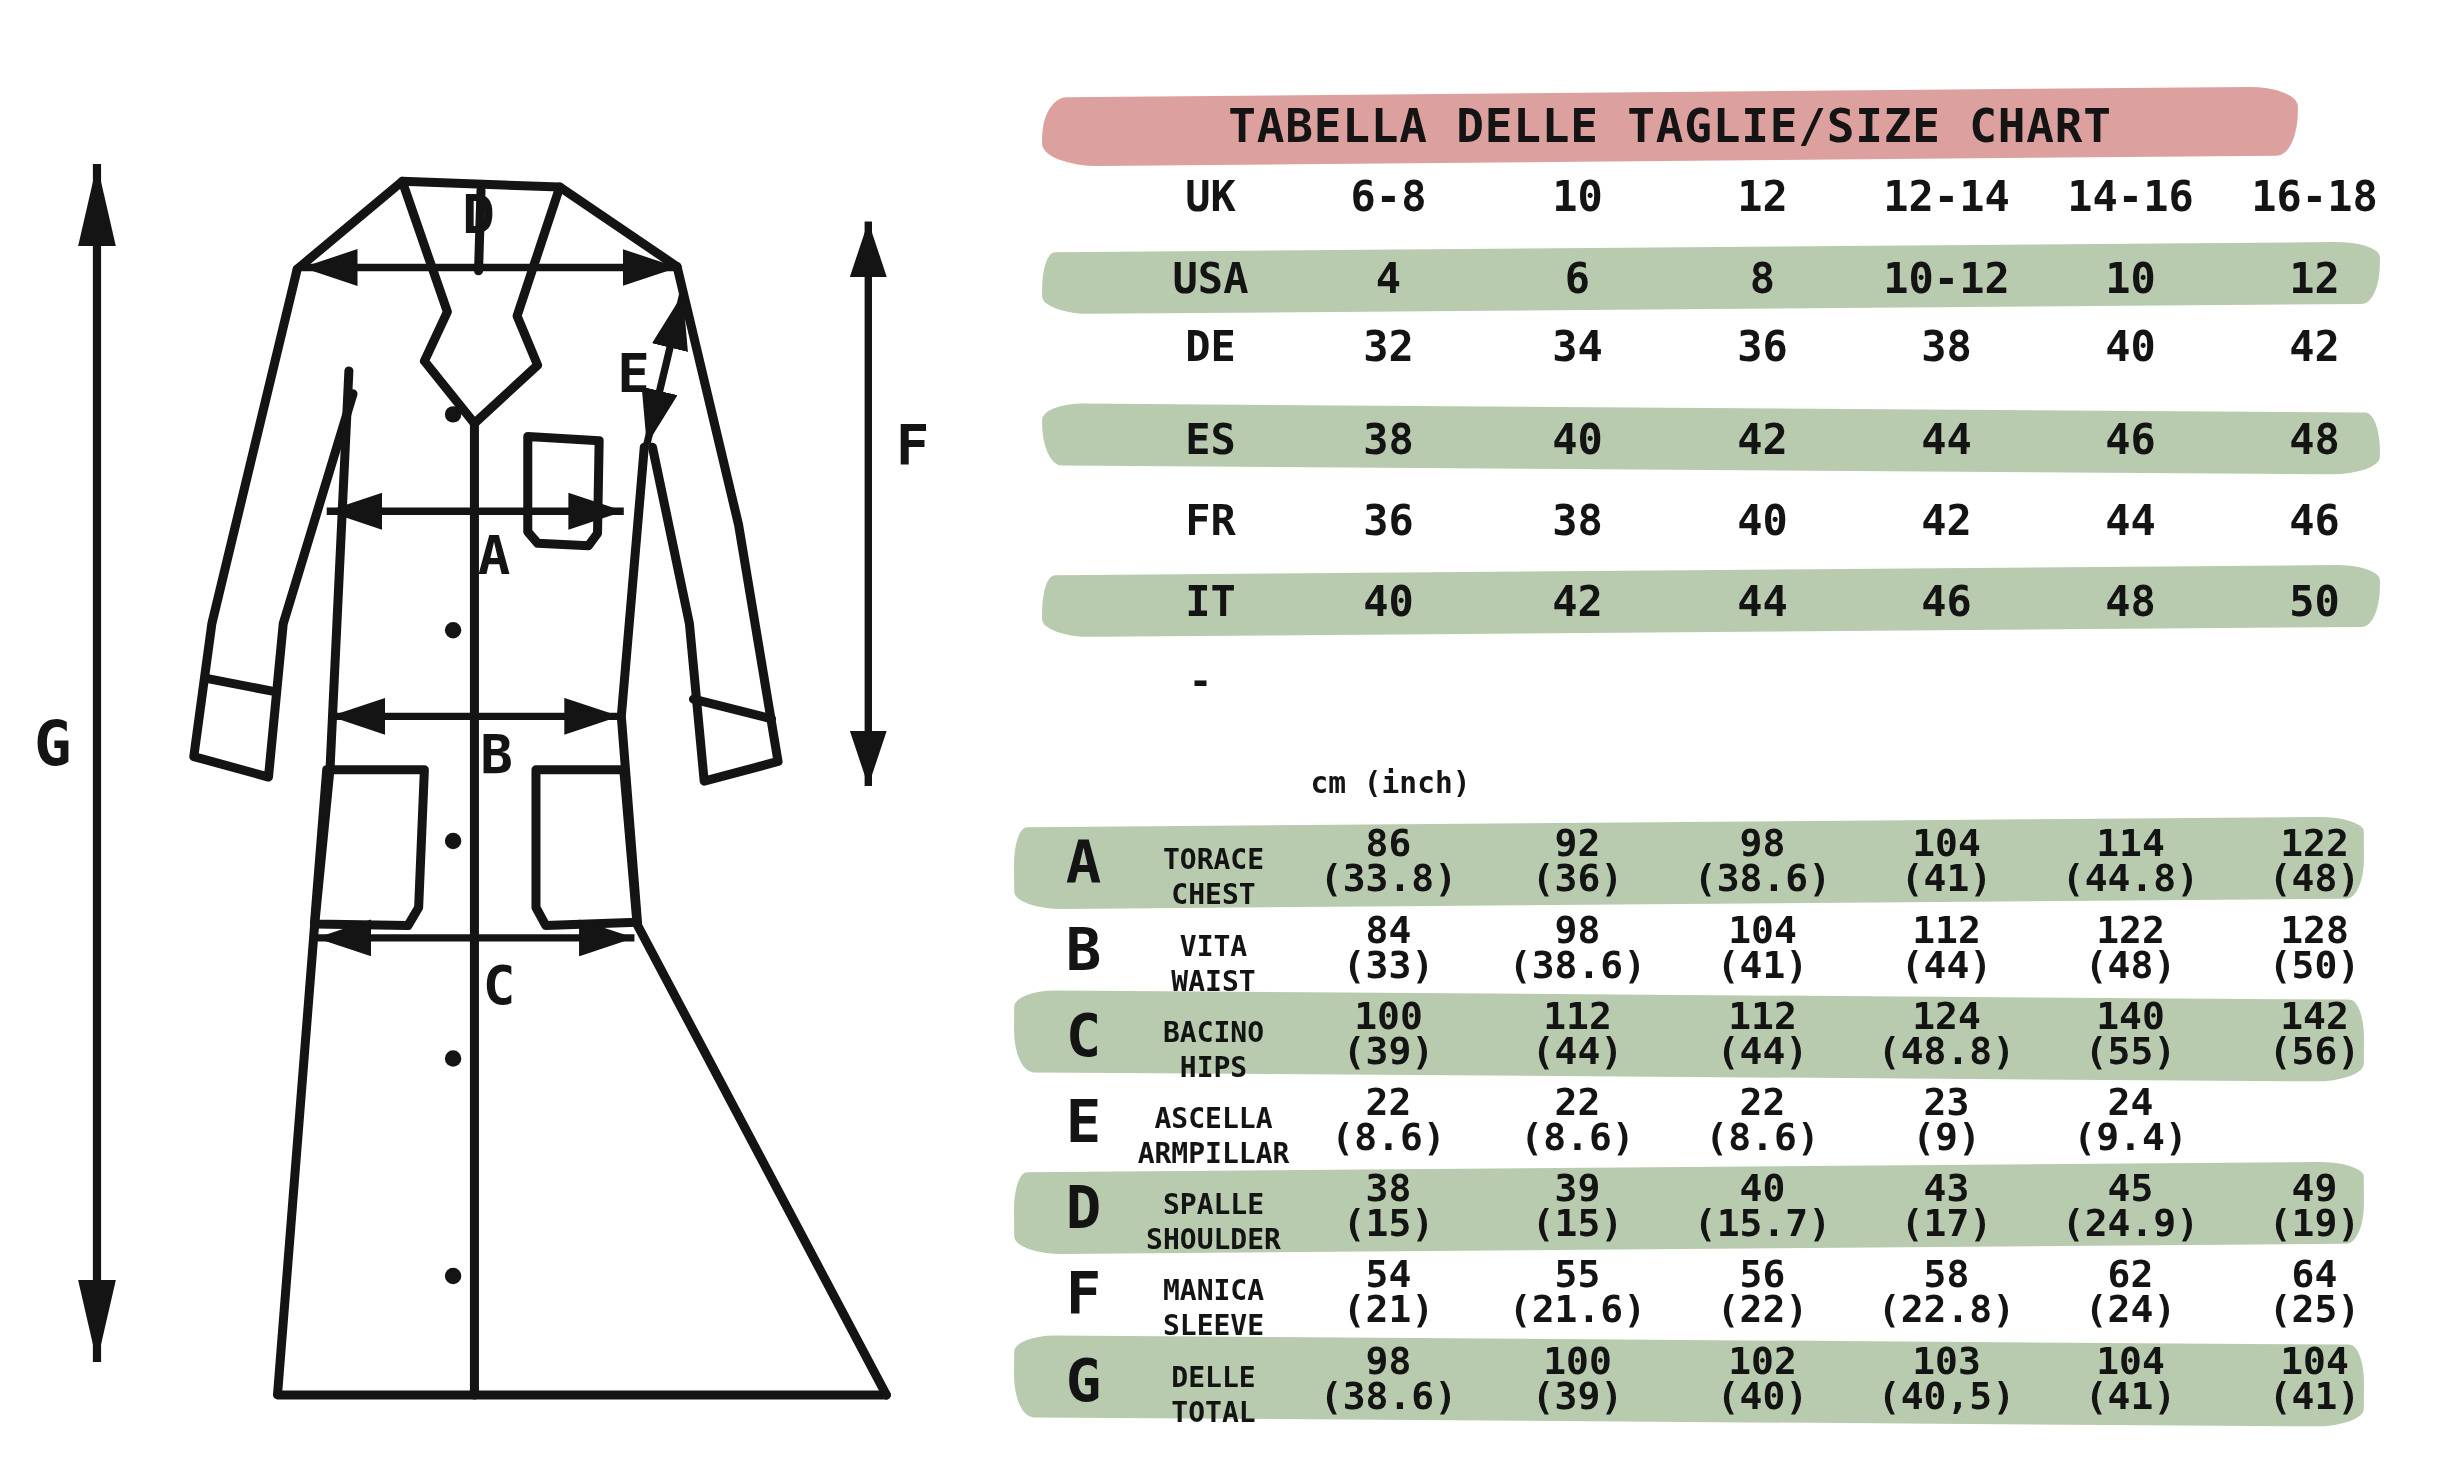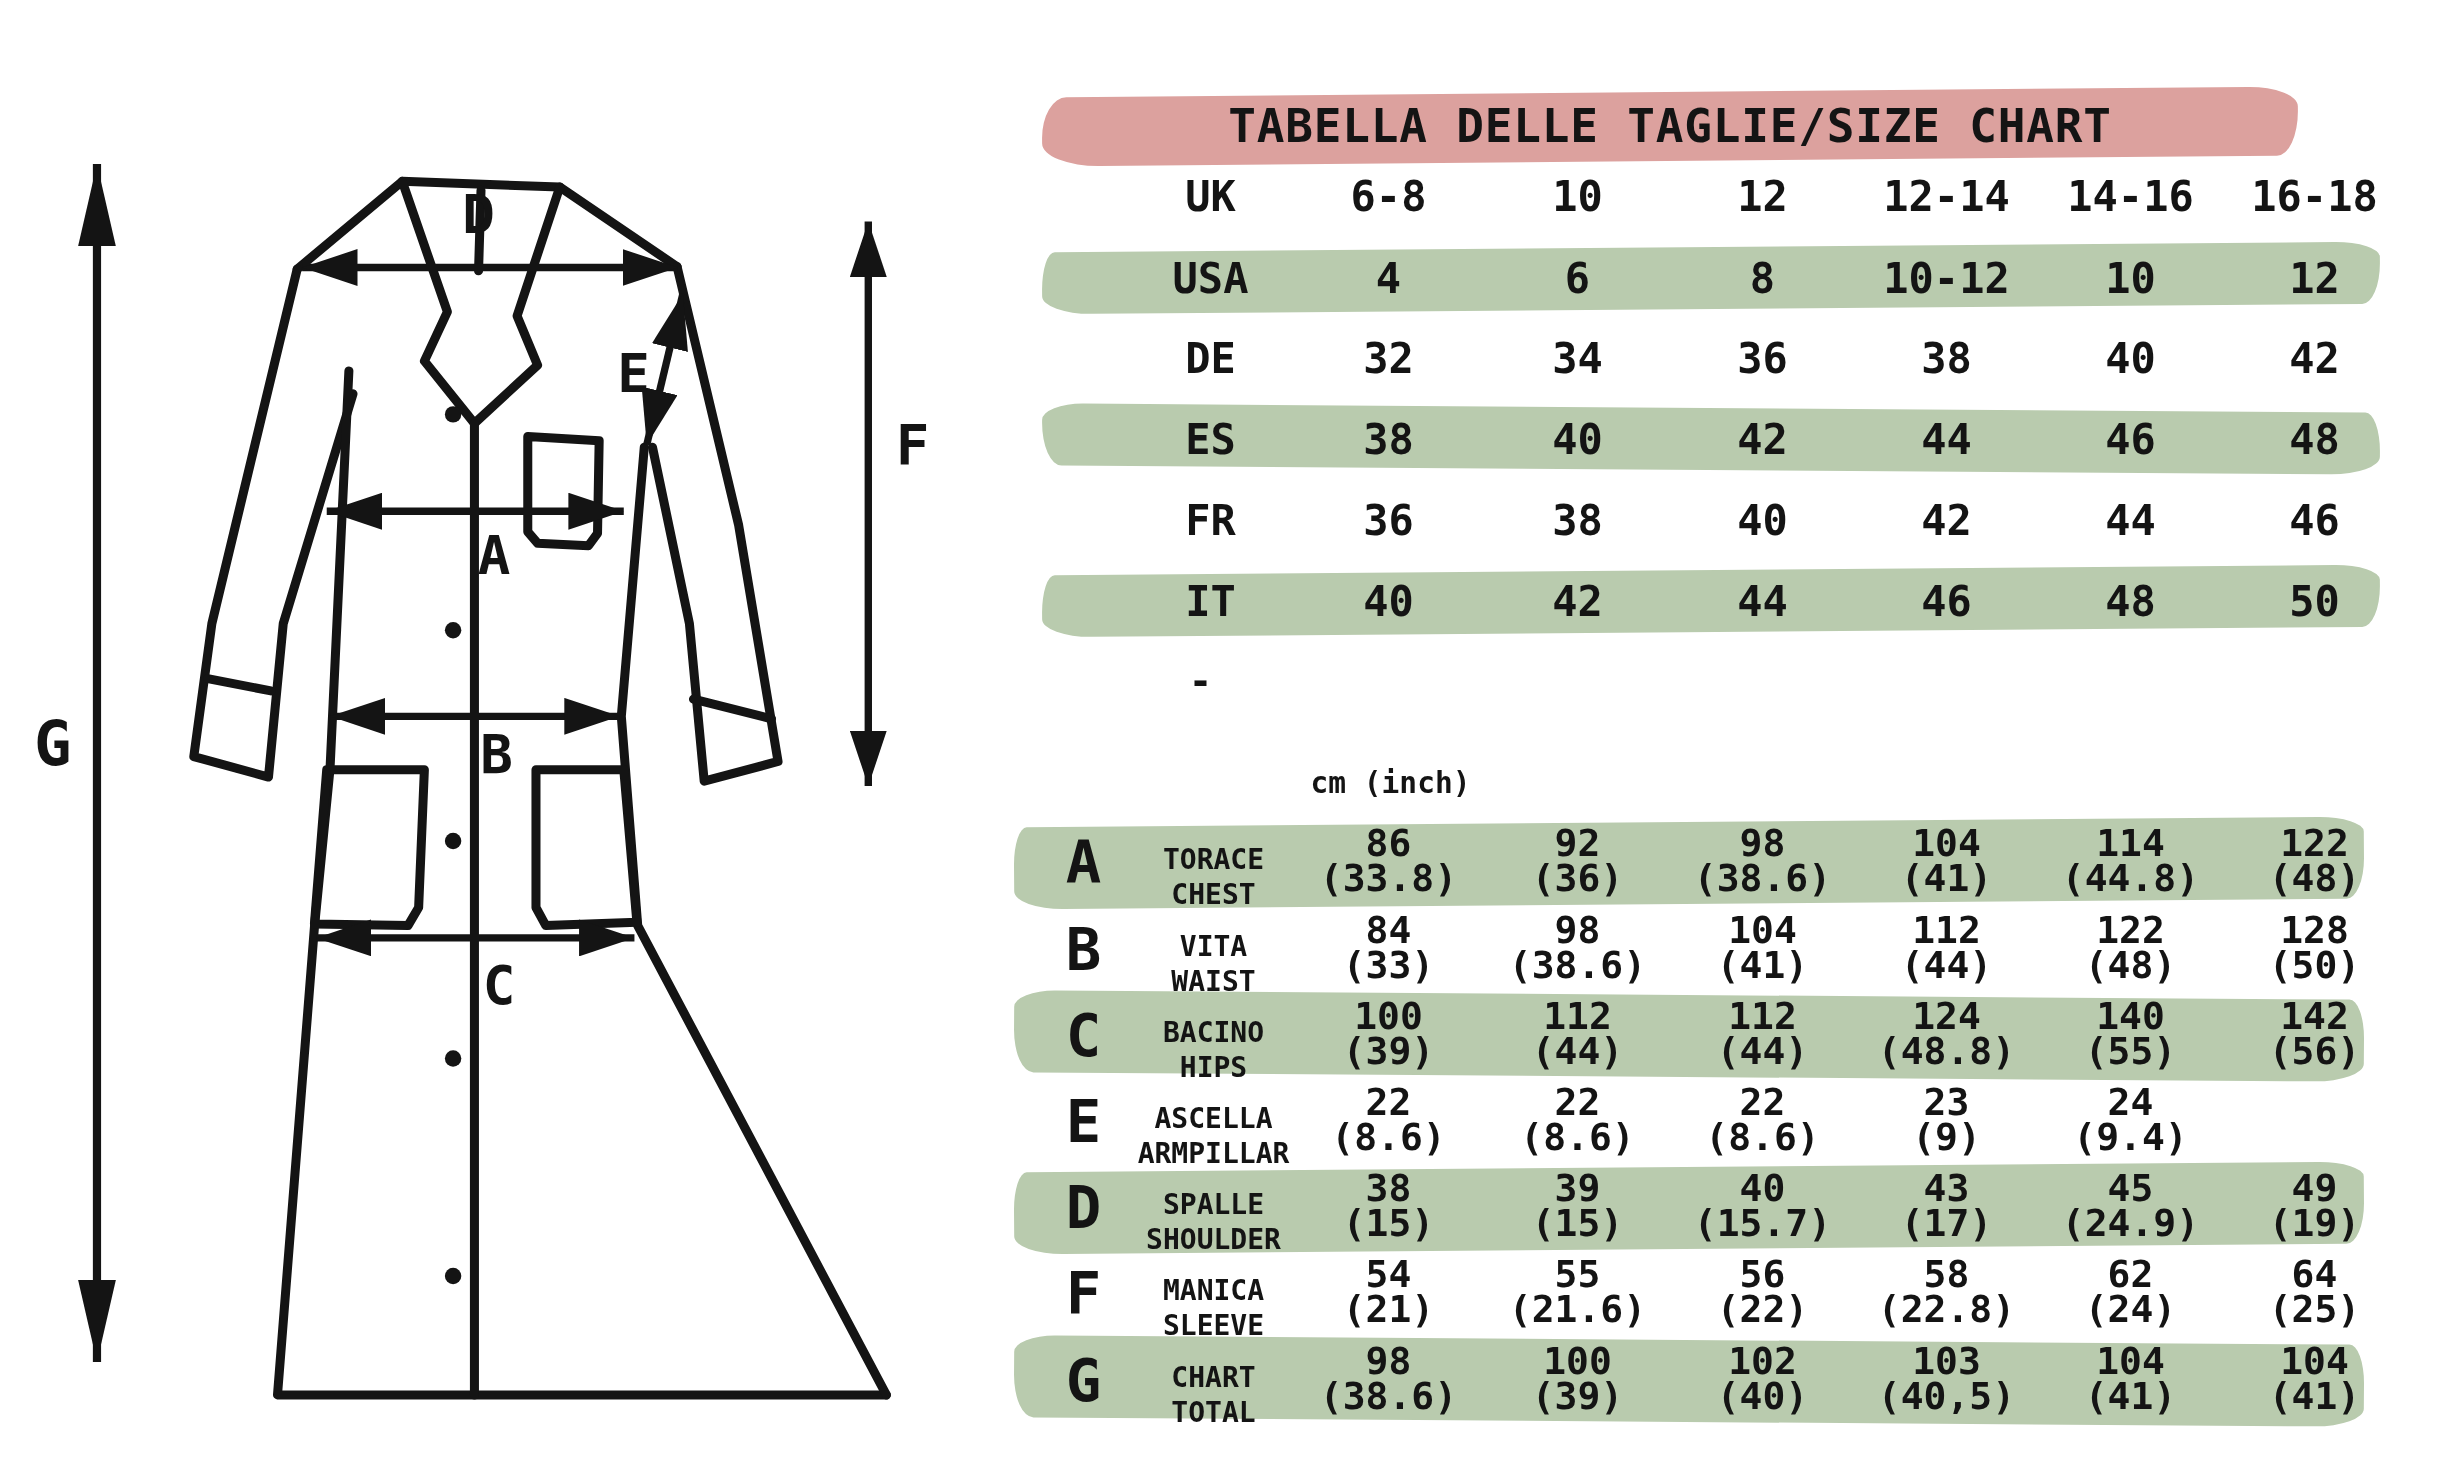--- a/index.html
+++ b/index.html
@@ -120,21 +120,21 @@
 <div class="srow" style="top:254px">
   <div class="hl brush"></div>
   <span class="c c0">USA</span>
   <span class="c c1">4</span>
   <span class="c c2">6</span>
   <span class="c c3">8</span>
   <span class="c c4">10-12</span>
   <span class="c c5">10</span>
   <span class="c c6">12</span>
 </div>
-<div class="srow" style="top:334px">
+<div class="srow" style="top:322px">
   <span class="c c0">DE</span>
   <span class="c c1">32</span>
   <span class="c c2">34</span>
   <span class="c c3">36</span>
   <span class="c c4">38</span>
   <span class="c c5">40</span>
   <span class="c c6">42</span>
 </div>
 <div class="srow" style="top:415px">
   <div class="hl brush alt"></div>
@@ -351,21 +351,21 @@
     </div>
   <div class="c cv c6">
       <div>64</div>
       <div>(25)</div>
     </div>
 </div>
 <div class="mrow" style="top:1340px">
   <div class="hl brush alt"></div>
   <span class="mletter">G</span>
   <div class="mlab">
-    <div>CHART</div>
+    <div>DELLE</div>
     <div>TOTAL</div>
   </div>
   <div class="c cv c1">
       <div>98</div>
       <div>(38.6)</div>
     </div>
   <div class="c cv c2">
       <div>100</div>
       <div>(39)</div>
     </div>

